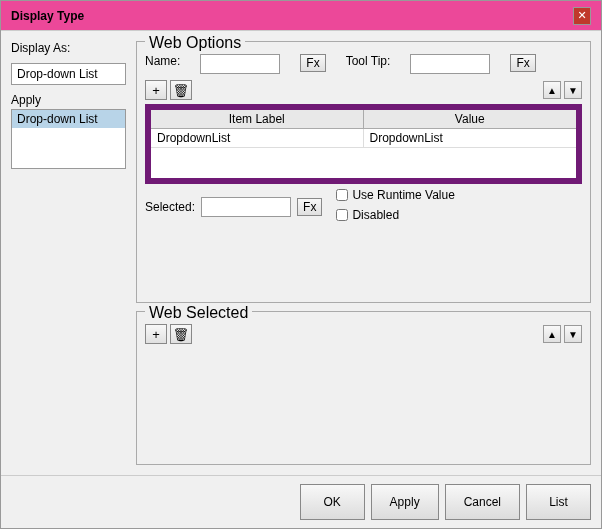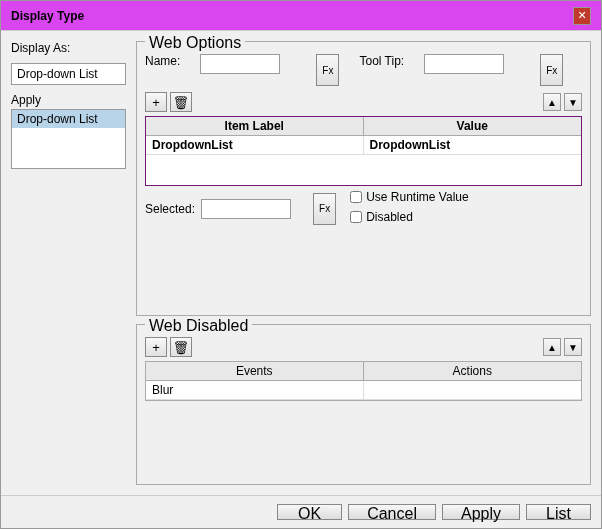--- a/index.html
+++ b/index.html
@@ -15,21 +15,21 @@
     .dialog {
       background: #f0f0f0;
       border: 1px solid #999;
       width: 602px;
       height: 529px;
       display: flex;
       flex-direction: column;
       box-shadow: 2px 2px 8px rgba(0,0,0,0.3);
     }
     .title-bar {
-      background: #d946ef;
+      background: #ec4899;
       border-bottom: 1px solid #ccc;
       padding: 6px 10px;
       display: flex;
       align-items: center;
       justify-content: space-between;
       height: 30px;
     }
     .title-bar-text {
       font-weight: 600;
       font-size: 12px;
@@ -121,26 +121,25 @@
     .text-input {
       border: 1px solid #999;
       height: 20px;
       padding: 1px 3px;
       font-size: 12px;
       background: white;
     }
     .fx-btn {
       border: 1px solid #888;
       background: linear-gradient(to bottom, #f8f8f8, #e0e0e0);
-      height: 32px;
+      height: 18px;
       padding: 0 5px;
-      font-size: 10px;
+      font-size: 12px;
       cursor: pointer;
       white-space: nowrap;
-      margin-left: 16px;
     }
     .icon-btn {
       border: 1px solid #888;
       background: linear-gradient(to bottom, #f8f8f8, #e0e0e0);
       height: 20px;
       width: 22px;
       padding: 0;
       font-size: 13px;
       cursor: pointer;
       display: flex;
@@ -166,24 +165,23 @@
       background: linear-gradient(to bottom, #f8f8f8, #e0e0e0);
       height: 18px;
       width: 18px;
       font-size: 10px;
       cursor: pointer;
       display: flex;
       align-items: center;
       justify-content: center;
     }
     .data-table {
-      border: 1px solid #701a75;
+      border: 6px solid #701a75;
       background: white;
       width: 100%;
-      font-weight: bold;
     }
     .table-header {
       display: grid;
       grid-template-columns: 1fr 1fr;
       background: #e8e8e8;
       border-bottom: 1px solid #aaa;
     }
     .table-header-cell {
       padding: 2px 6px;
       font-size: 12px;
@@ -229,23 +227,23 @@
       border-top: 1px solid #ccc;
       padding: 8px 10px;
       display: flex;
       justify-content: flex-end;
       gap: 6px;
       background: #f0f0f0;
     }
     .footer-btn {
       border: 1px solid #888;
       background: linear-gradient(to bottom, #f8f8f8, #dcdcdc);
-      height: 16px;
+      height: 36px;
       padding: 0 18px;
-      font-size: 16px;
+      font-size: 12px;
       cursor: pointer;
       min-width: 65px;
     }
     .name-input { width: 80px; }
     .tooltip-input { width: 80px; }
     .selected-input { width: 90px; }
     .behaviors-table {
       border: 1px solid #aaa;
       background: white;
       width: 100%;
@@ -322,48 +320,38 @@
               <div class="checkbox-row">
                 <input type="checkbox" style="">
                 <span class="form-label">Disabled</span>
               </div>
             </div>
           </div>
         </div>
       </div>
 
       <div class="group-box" style="flex: 1;">
-        <span class="group-box-title">Web Disabled</span>
+        <span class="group-box-title">Web Selected</span>
         <div class="web-behaviors-content">
 
           <div class="toolbar-row">
             <div class="toolbar-left">
               <button class="icon-btn">+</button>
               <button class="icon-btn">🗑</button>
             </div>
             <div class="toolbar-right">
               <button class="up-down-btn">▲</button>
               <button class="up-down-btn">▼</button>
             </div>
           </div>
 
-          <div class="behaviors-table">
-            <div class="table-header">
-              <div class="table-header-cell">Events</div>
-              <div class="table-header-cell">Actions</div>
-            </div>
-            <div class="table-row">
-              <div class="table-cell">Blur</div>
-              <div class="table-cell"></div>
-            </div>
-          </div>
         </div>
       </div>
     </div>
   </div>
 
   <div class="dialog-footer">
     <button class="footer-btn">OK</button>
+    <button class="footer-btn">Apply</button>
     <button class="footer-btn">Cancel</button>
-    <button class="footer-btn">Apply</button>
     <button class="footer-btn">List</button>
   </div>
 </div>
 
 </body></html>

